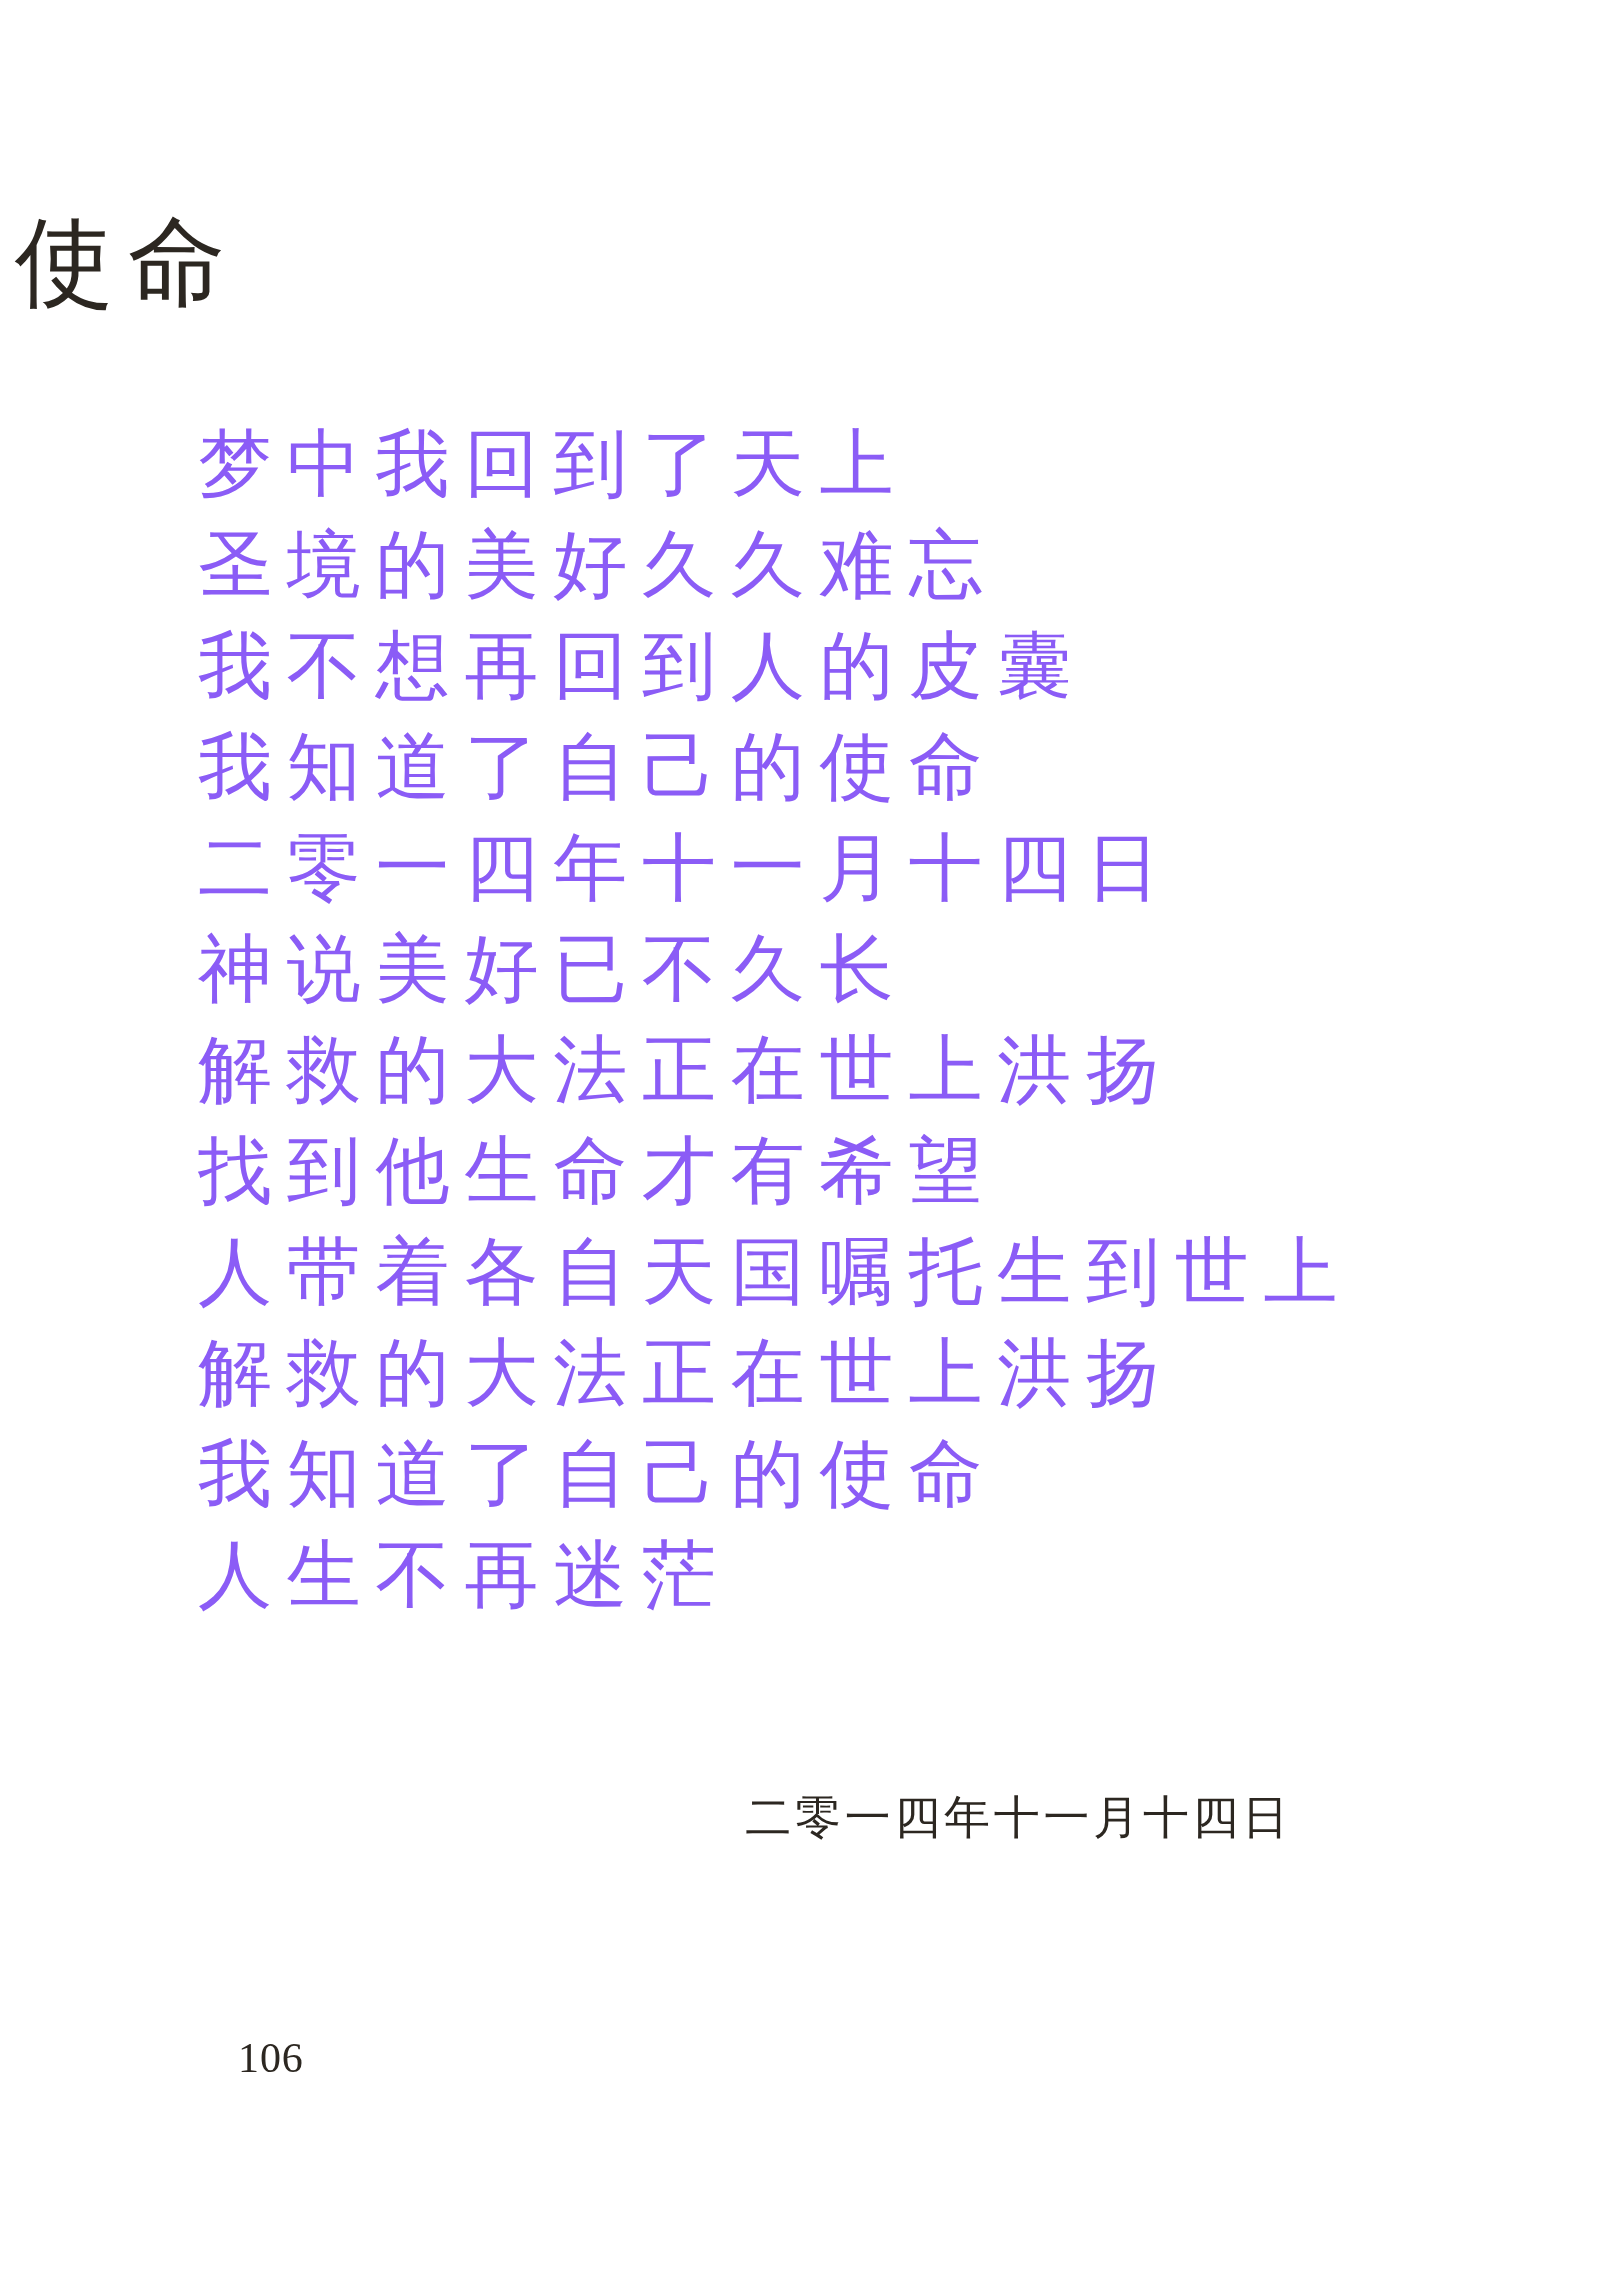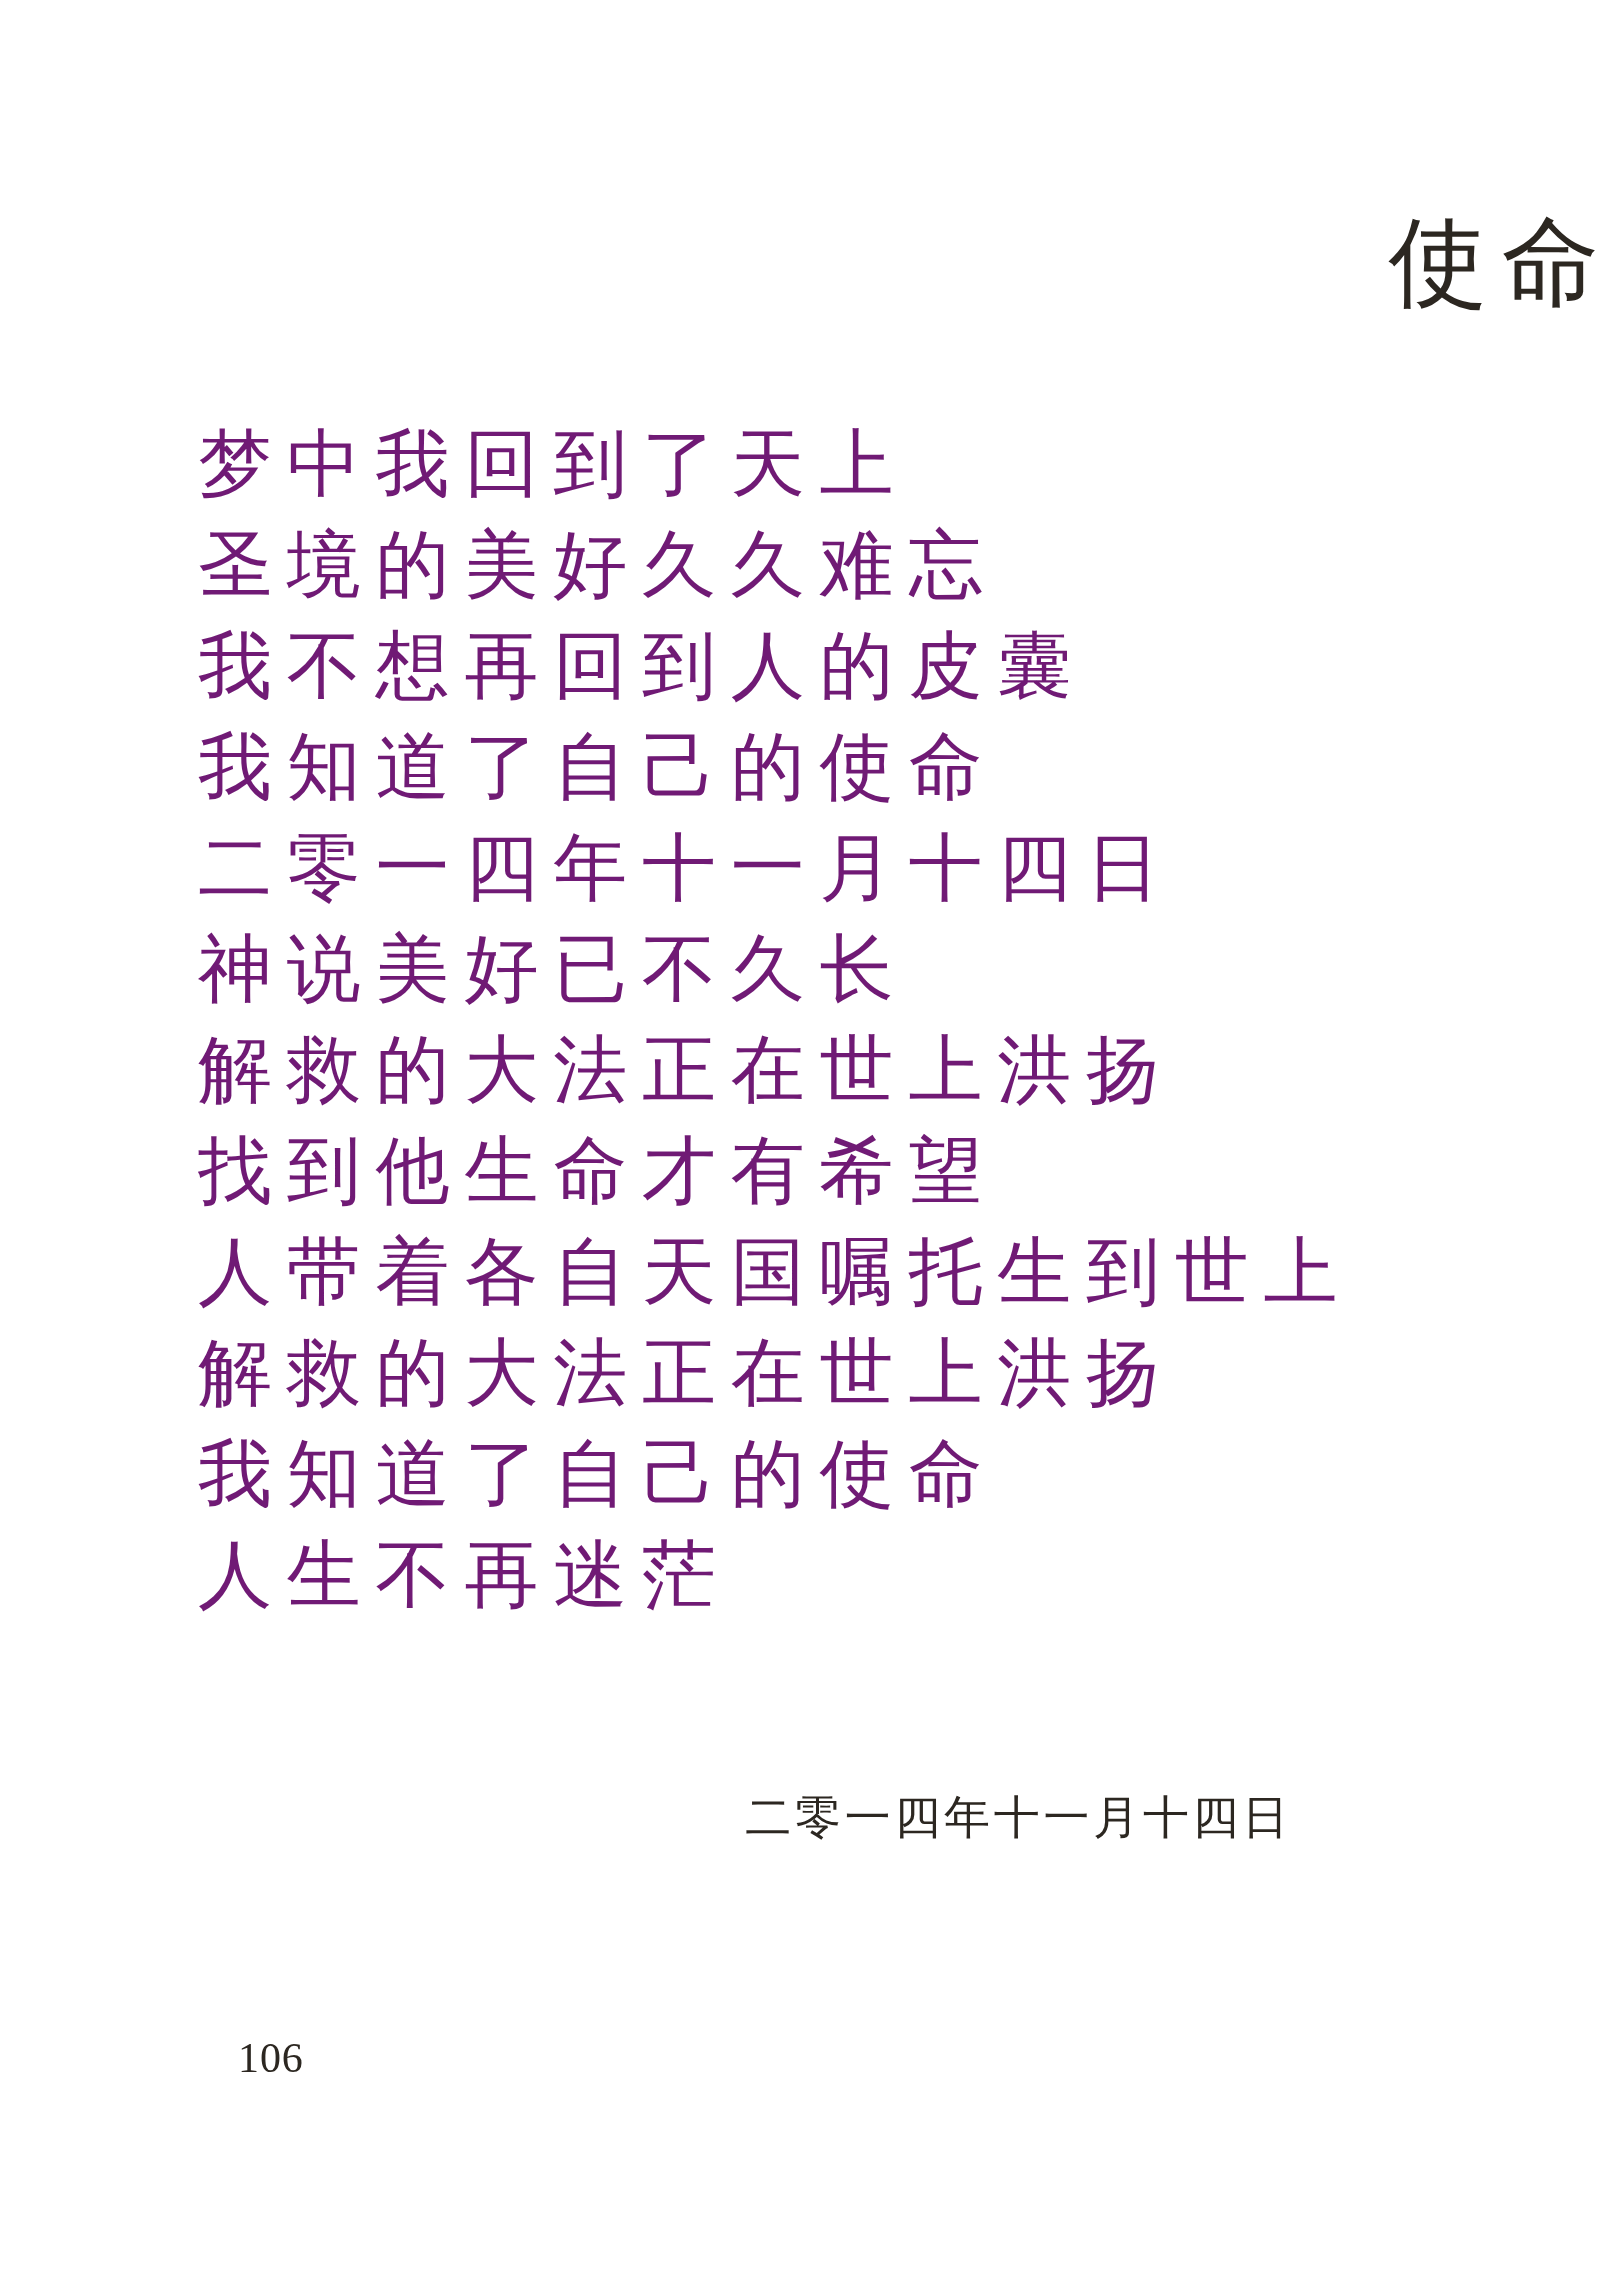--- a/index.html
+++ b/index.html
@@ -15,41 +15,41 @@
     overflow: hidden;
     font-family: "DejaVu Serif", serif;
     color: #2c2721;
   }
   .title {
     position: absolute;
     top: 201px;
     left: 0;
     width: 100%;
     margin: 0;
-    text-align: right;
+    text-align: left;
     font-size: 98px;
     font-weight: normal;
     letter-spacing: 14.8px;
     text-indent: 14.8px;
     line-height: 1.25;
     color: #2c2721;
   }
   .poem {
     position: absolute;
     top: 413px;
     left: 198px;
     right: 111px;
   }
   .poem-line {
     margin: 0;
     font-size: 74px;
     line-height: 101px;
     letter-spacing: 14.8px;
     white-space: nowrap;
-    color: #701a75;
+    color: #8b5cf6;
   }
   .date-line {
     position: absolute;
     top: 1790px;
     left: 0;
     width: 1292px;
     text-align: right;
     font-size: 46px;
     letter-spacing: 3.7px;
     line-height: 1.2;

